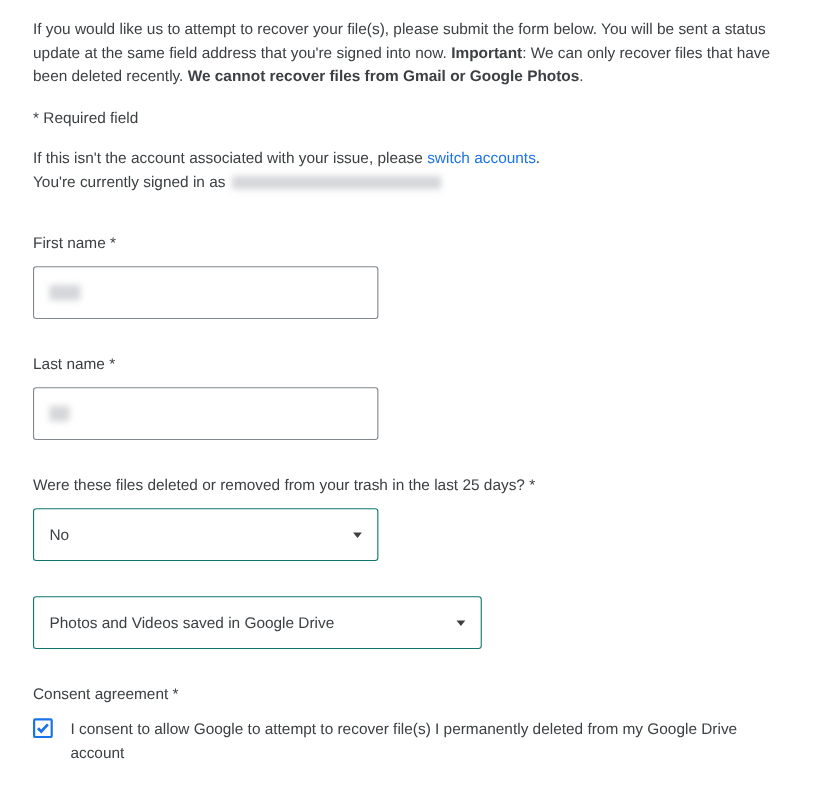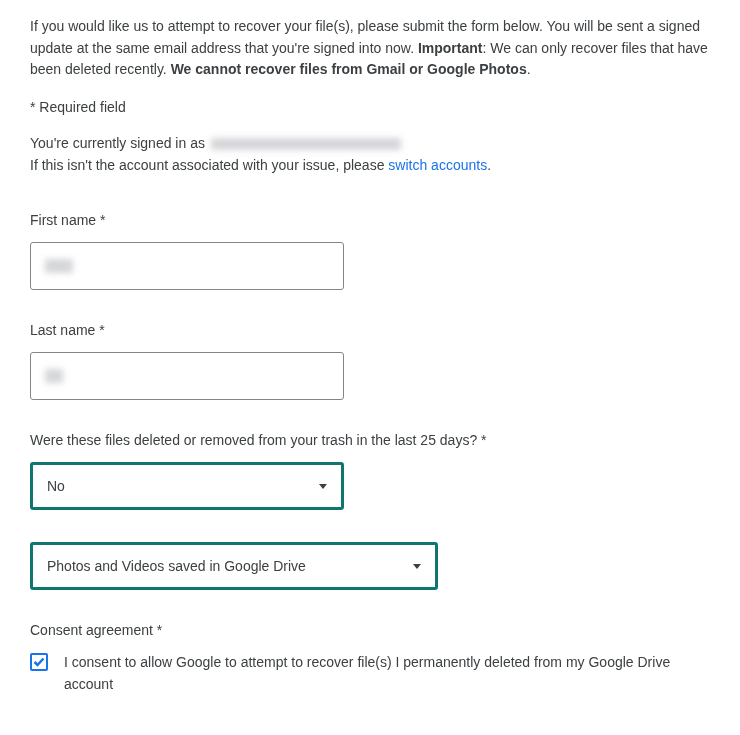--- a/index.html
+++ b/index.html
@@ -66,21 +66,21 @@
       height: 48px;
       border: 1px solid #80868b;
       border-radius: 3px;
       padding: 0 14px;
       display: flex;
       align-items: center;
     }
     .select-wrap {
       width: 314px;
       height: 48px;
-      border: 3px solid #0f766e;
+      border: 1px solid #0f766e;
       border-radius: 3px;
       padding: 0 14px;
       display: flex;
       align-items: center;
       justify-content: space-between;
       cursor: pointer;
       background: #fff;
     }
     .select-wrap.wide {
       width: 408px;
@@ -125,32 +125,32 @@
     .checkbox-label {
       color: #3c4043;
       line-height: 1.55;
       padding-top: 0;
     }
   </style>
 </head>
 <body>
 
 <div class="intro-text">
-  <span>If you would like us to attempt to recover your file(s), please submit the form below. You will be sent a signed update at the same email address that you're signed into now. </span><span class="bold">Important</span><span>: We can only recover files that have been deleted recently. </span><span class="bold">We cannot recover files from Gmail or Google Photos</span><span>.</span>
+  <span>If you would like us to attempt to recover your file(s), please submit the form below. You will be sent a status update at the same field address that you're signed into now. </span><span class="bold">Important</span><span>: We can only recover files that have been deleted recently. </span><span class="bold">We cannot recover files from Gmail or Google Photos</span><span>.</span>
 </div>
 
 <div class="required-note">* Required field</div>
 
 <div class="account-info">
   <div>
+    <span>If this isn't the account associated with your issue, please </span><span class="link">switch accounts</span><span>.</span>
+  </div>
+  <div>
     <span>You're currently signed in as</span>
     <span class="blur-block"></span>
-  </div>
-  <div>
-    <span>If this isn't the account associated with your issue, please </span><span class="link">switch accounts</span><span>.</span>
   </div>
 </div>
 
 <div class="field-group">
   <label class="field-label">First name *</label>
   <div class="text-input-wrap">
     <span class="input-blur"></span>
   </div>
 </div>
 

